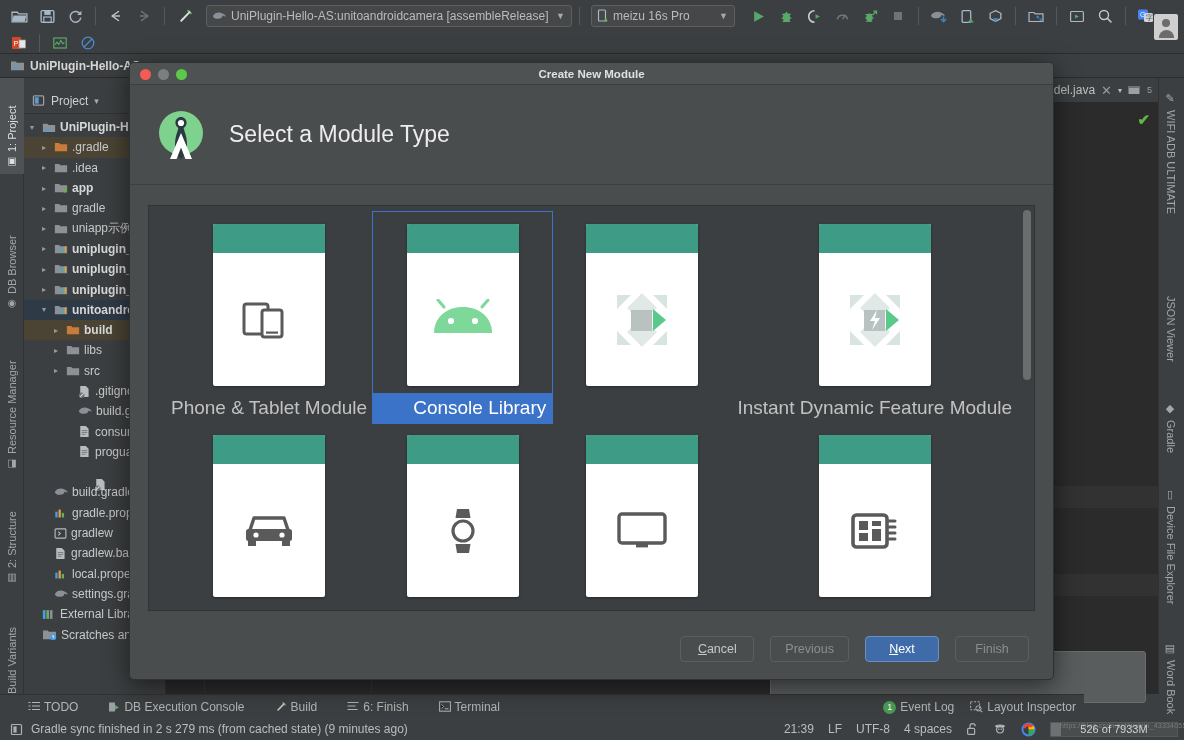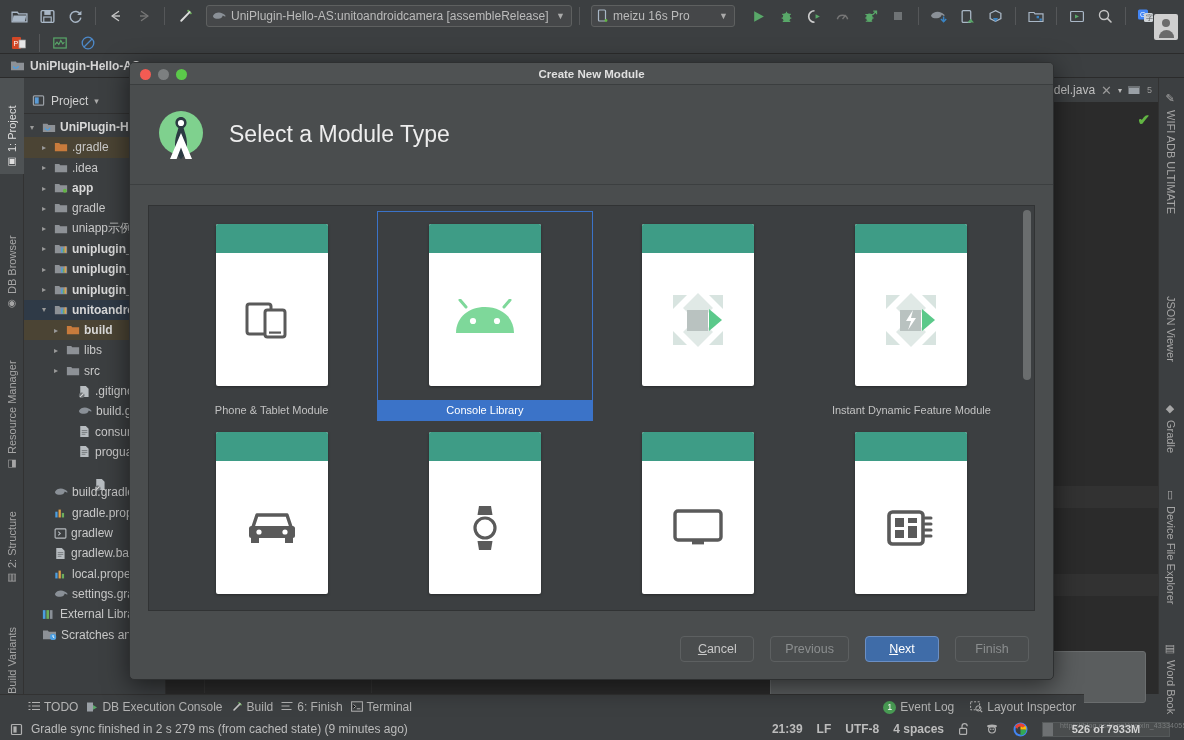--- a/index.html
+++ b/index.html
@@ -125,36 +125,36 @@
     position: absolute; right: 0; width: 26px;
     writing-mode: vertical-rl;
     color: #a6a6a6; font-size: 11px; white-space: nowrap;
     display: flex; align-items: center; gap: 5px; padding: 6px 0;
   }
 
   
   .bottom-strip {
     position: absolute; left: 0; top: 694px; width: 1084px; height: 24px;
     background: #3c3f41; border-top: 1px solid #323232;
-    display: flex; align-items: center; padding-left: 28px; gap: 8px;
+    display: flex; align-items: center; padding-left: 28px; gap: 30px;
   }
   .btab { display: flex; align-items: center; gap: 4px; color: #b4b4b4; font-size: 12px; white-space: nowrap; }
   .bottom-right { position: absolute; right: 8px; top: 0; height: 24px;
                   display: flex; align-items: center; gap: 16px; }
   .badge-num {
     width: 13px; height: 13px; border-radius: 50%; background: #499c54; color: #ffffff;
     font-size: 9px; display: flex; align-items: center; justify-content: center;
   }
   .statusbar {
     position: absolute; left: 0; top: 718px; width: 1184px; height: 22px;
     background: #3c3f41; display: flex; align-items: center; padding-left: 10px; gap: 8px;
   }
   .statusbar .msg { color: #bcbcbc; font-size: 12px; white-space: nowrap; }
-  .status-right { position: absolute; right: 14px; top: 0; height: 22px;
-                  display: flex; align-items: center; gap: 14px; font-size: 12px; color: #bcbcbc; font-weight: bold; }
+  .status-right { position: absolute; right: 6px; top: 0; height: 22px;
+                  display: flex; align-items: center; gap: 14px; font-size: 12px; color: #bcbcbc; }
   .mem-gauge {
     position: relative; width: 128px; height: 15px; background: #4a4d4e;
     border: 1px solid #55595a; color: #d2d2d2; font-size: 11px;
     display: flex; align-items: center; justify-content: center;
   }
   .mem-gauge .fill { position: absolute; left: 0; top: 0; bottom: 0; width: 10px; background: #6e7173; }
   .mem-gauge .txt { position: relative; z-index: 2; }
   .watermark {
     position: absolute; left: 1060px; top: 722px; font-size: 7px; color: #7a7d7e;
     white-space: nowrap; letter-spacing: 0.2px;
@@ -201,21 +201,21 @@
   .card-cell { display: flex; flex-direction: column; align-items: center; padding-top: 12px; }
   .card-cell.selected { outline: 1px solid #3b73c8; outline-offset: 0; }
   .card {
     width: 112px; height: 162px; background: #ffffff; border-radius: 2px;
     box-shadow: 0 1px 3px rgba(0,0,0,0.35); overflow: hidden;
     display: flex; flex-direction: column; align-items: center;
   }
   .card .band { width: 100%; height: 29px; background: #3e9c86; }
   .card .art { flex: 1; display: flex; align-items: center; justify-content: center; }
   .cap {
-    margin-top: 14px; font-size: 11px; color: #c2c2c2; text-align: center;
+    margin-top: 7px; font-size: 19px; color: #c2c2c2; text-align: right;
     padding: 4px 6px; width: 100%; white-space: nowrap;
   }
   .cap.on { background: #3b73c8; color: #ffffff; }
   .gal-scroll {
     position: absolute; right: 3px; top: 4px; width: 8px; height: 170px;
     background: #6a6d6e; border-radius: 4px;
   }
   .dlg-footer {
     position: absolute; left: 0; bottom: 0; right: 0; height: 60px;
     display: flex; align-items: center; justify-content: flex-end;

